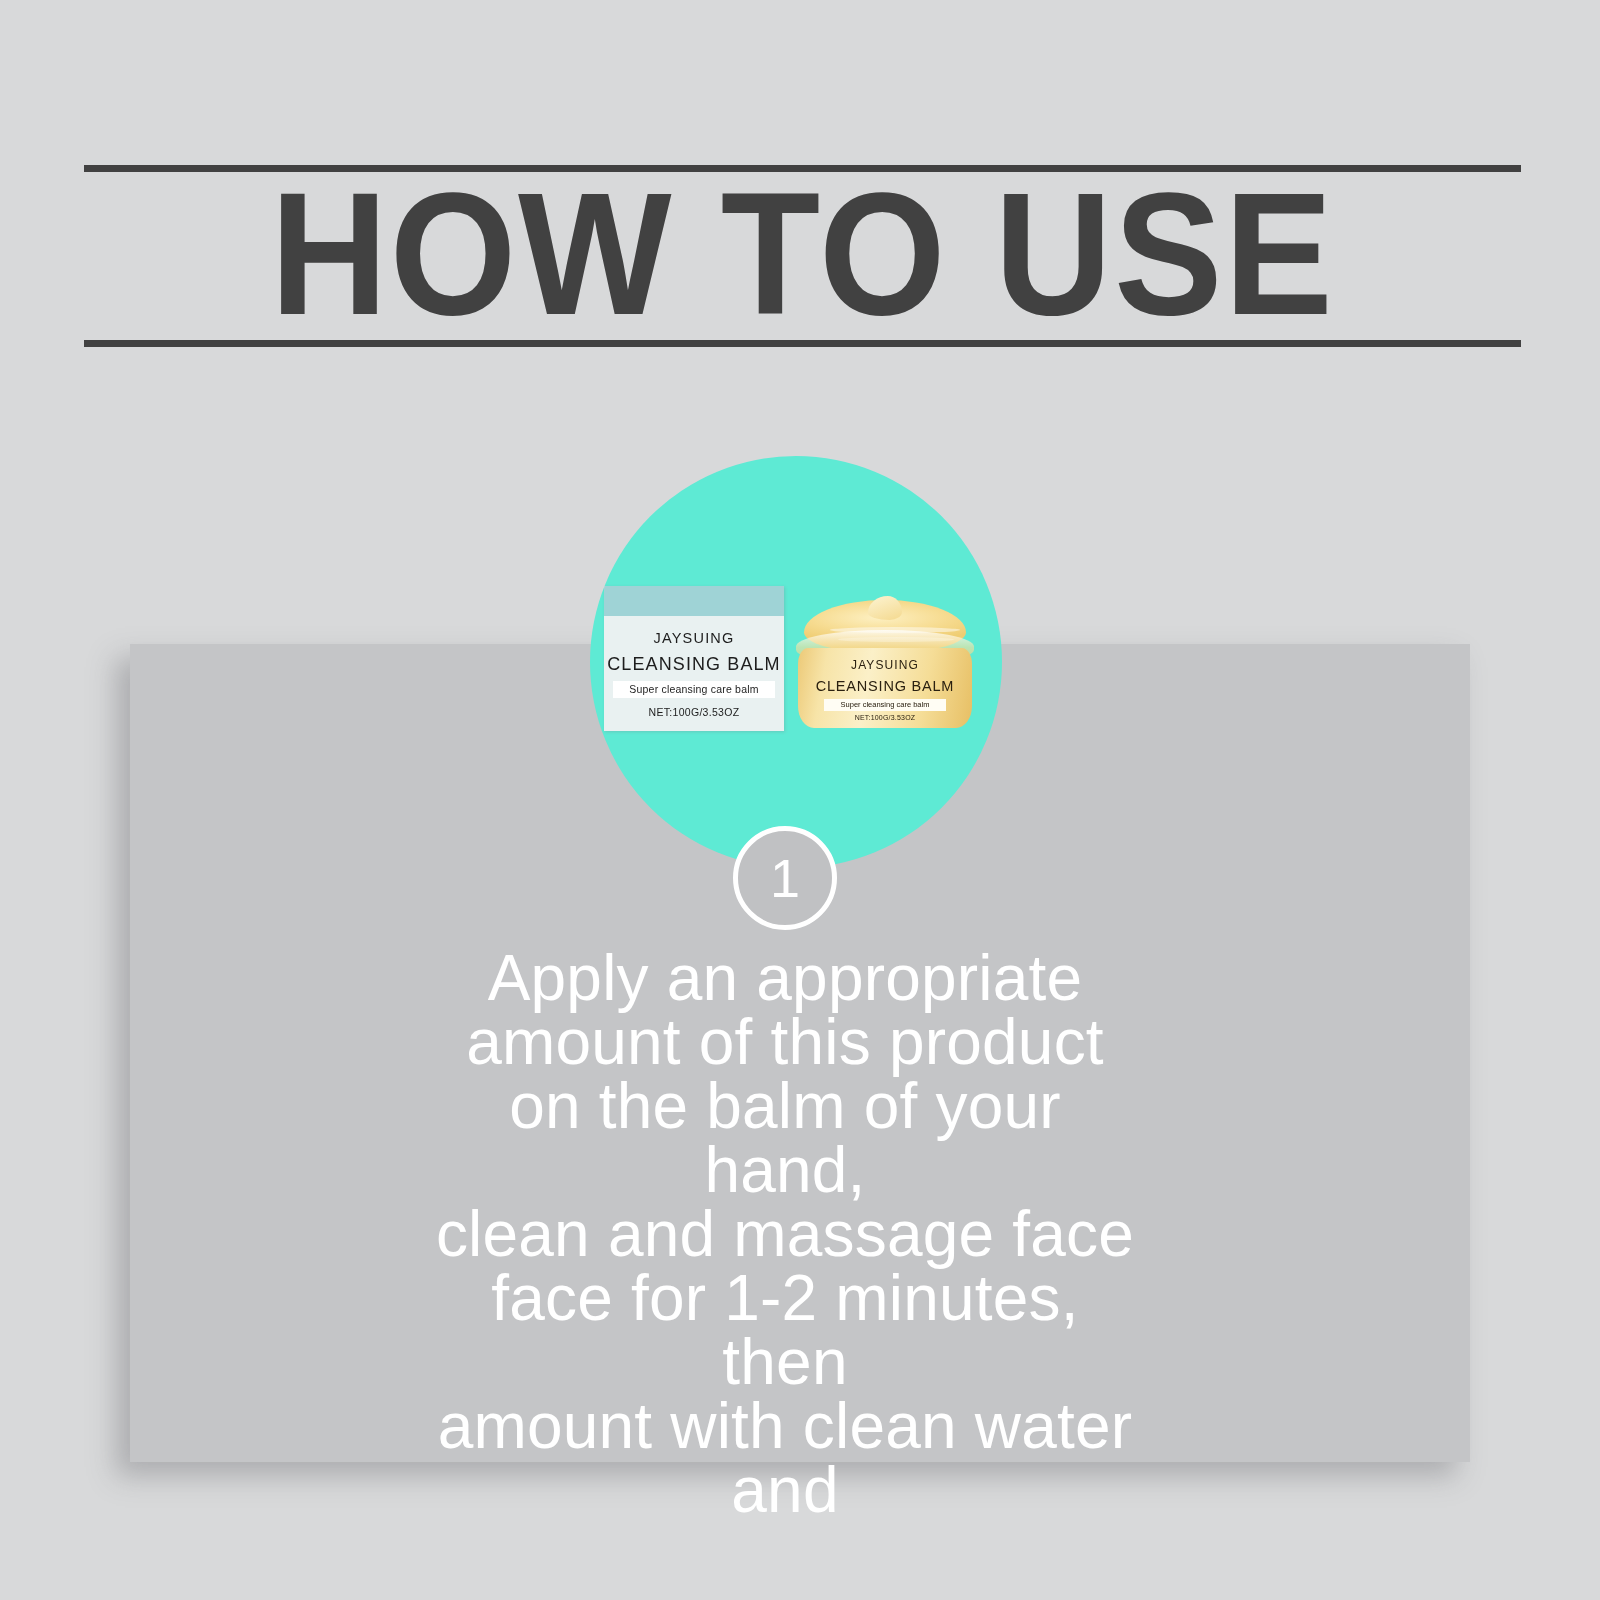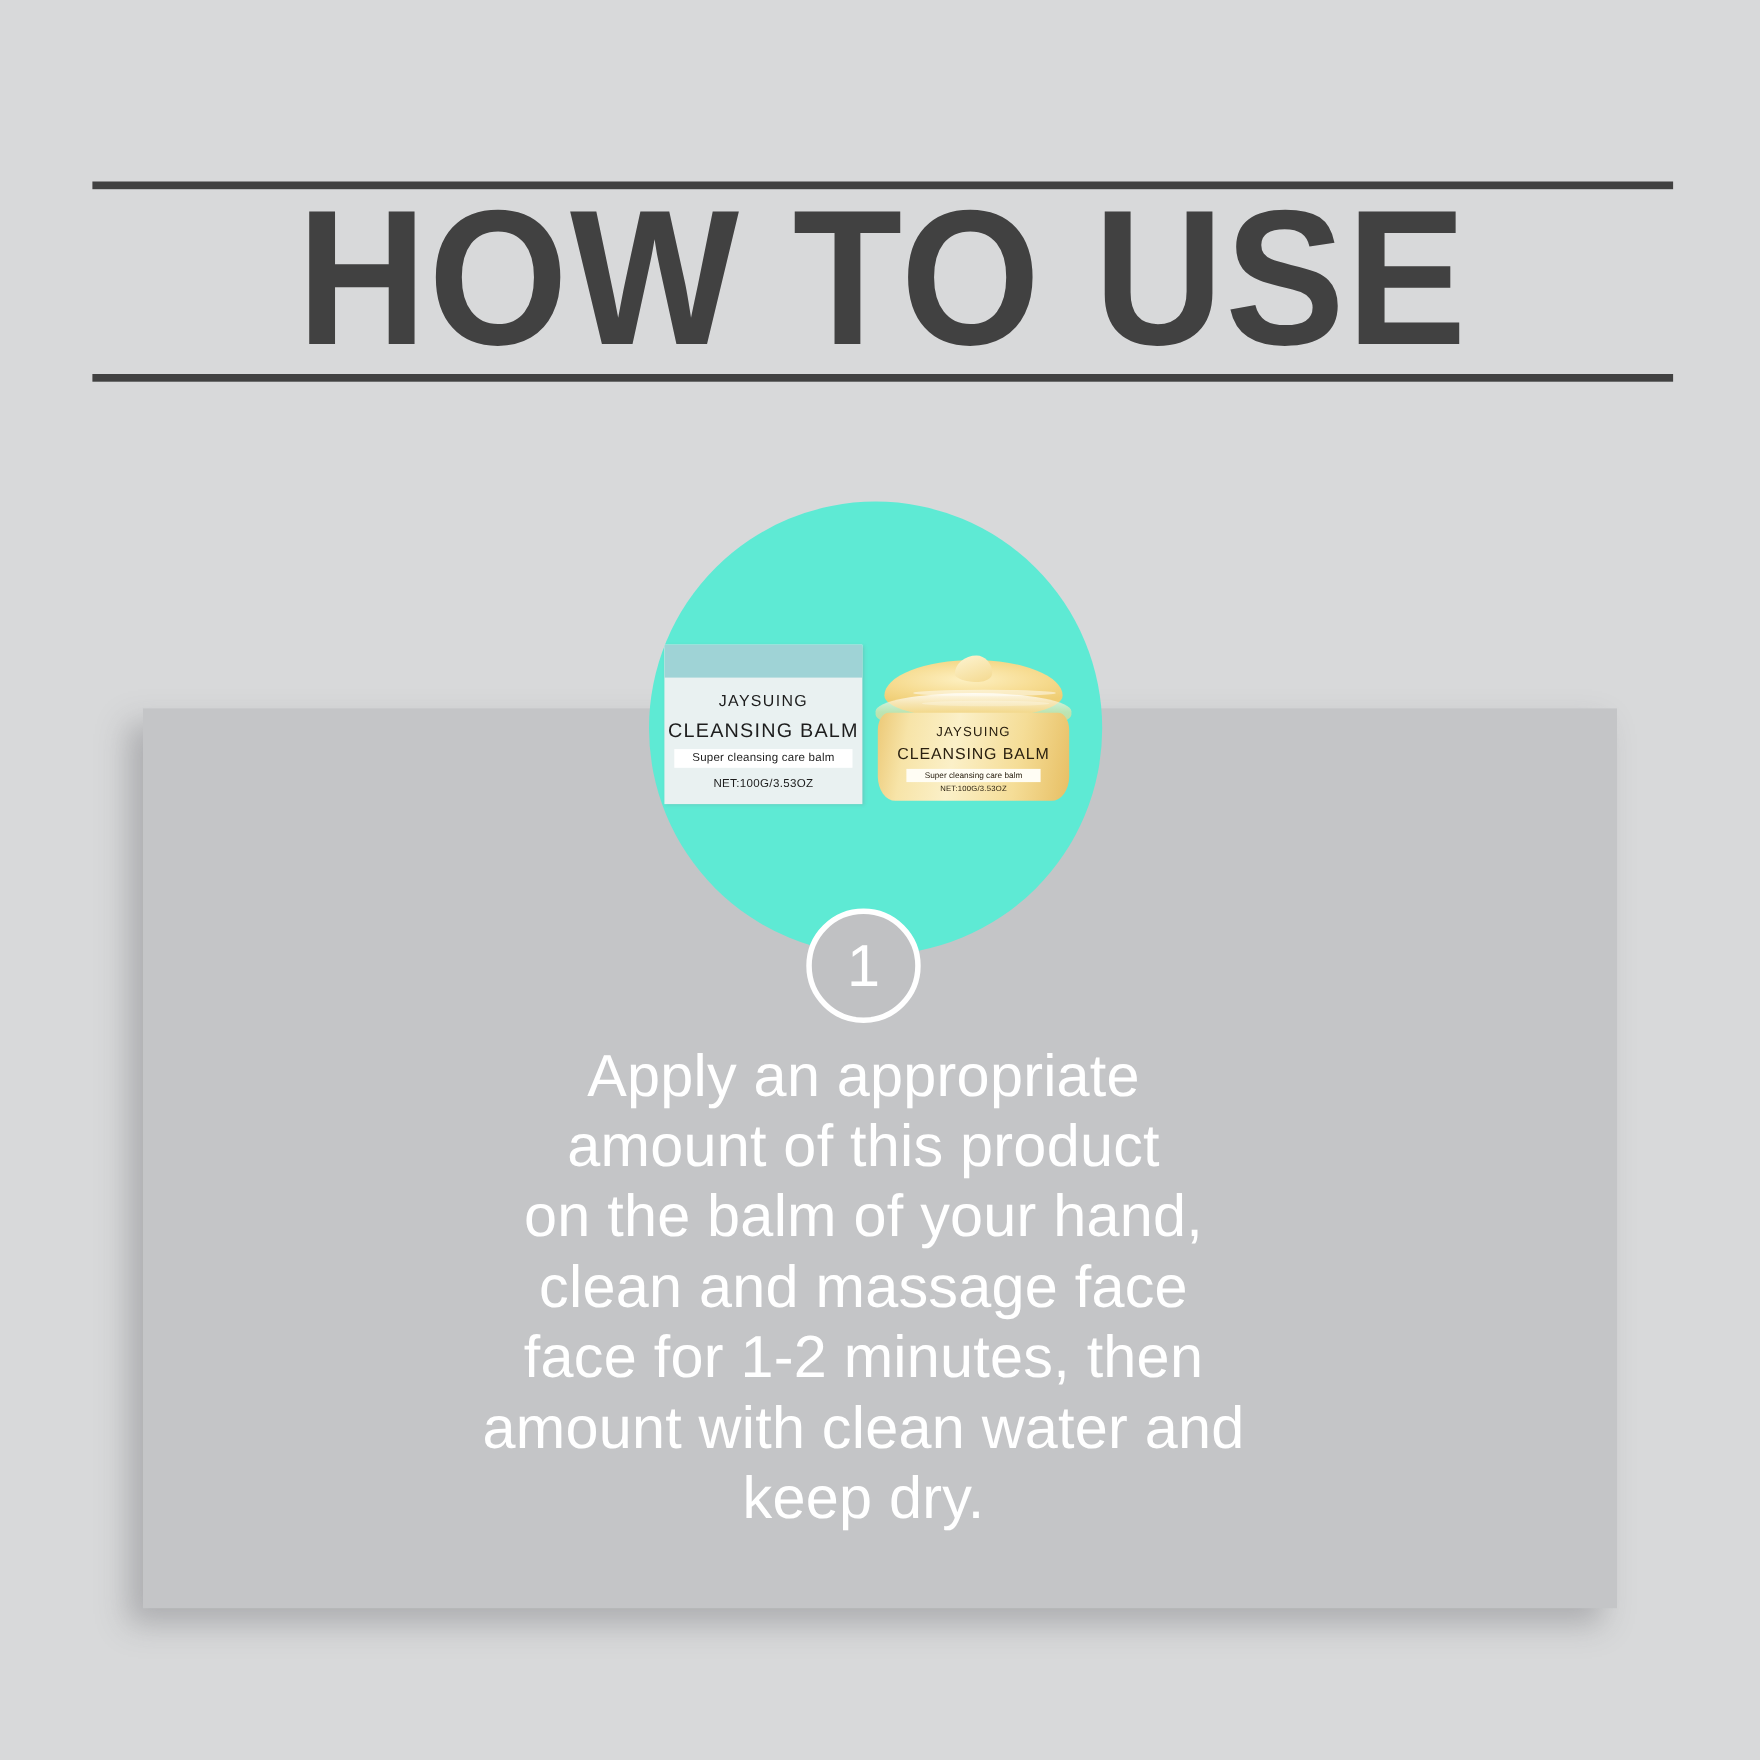--- a/index.html
+++ b/index.html
@@ -244,21 +244,21 @@
   
   #step-text {
     position: absolute;
     left: 420px;
     top: 900px;
     width: 730px;
     text-align: center;
     color: #ffffff;
     font-family: "Liberation Sans", sans-serif;
     font-weight: 300;
-    font-size: 54px;
+    font-size: 64px;
     line-height: 64px;
     letter-spacing: 0.2px;
   }
   #step-text .ln { display: block; }
 </style>
 </head>
 <body>
 
 <div id="stage">
 
@@ -303,16 +303,15 @@
 
   <div id="step-badge">1</div>
 
   <div id="step-text">
     <span class="ln">Apply an appropriate</span>
     <span class="ln">amount of this product</span>
     <span class="ln">on the balm of your hand,</span>
     <span class="ln">clean and massage face</span>
     <span class="ln">face for 1-2 minutes, then</span>
     <span class="ln">amount with clean water and</span>
-    <span class="ln">keep dry.</span>
   </div>
 
 </div>
 
 </body></html>

